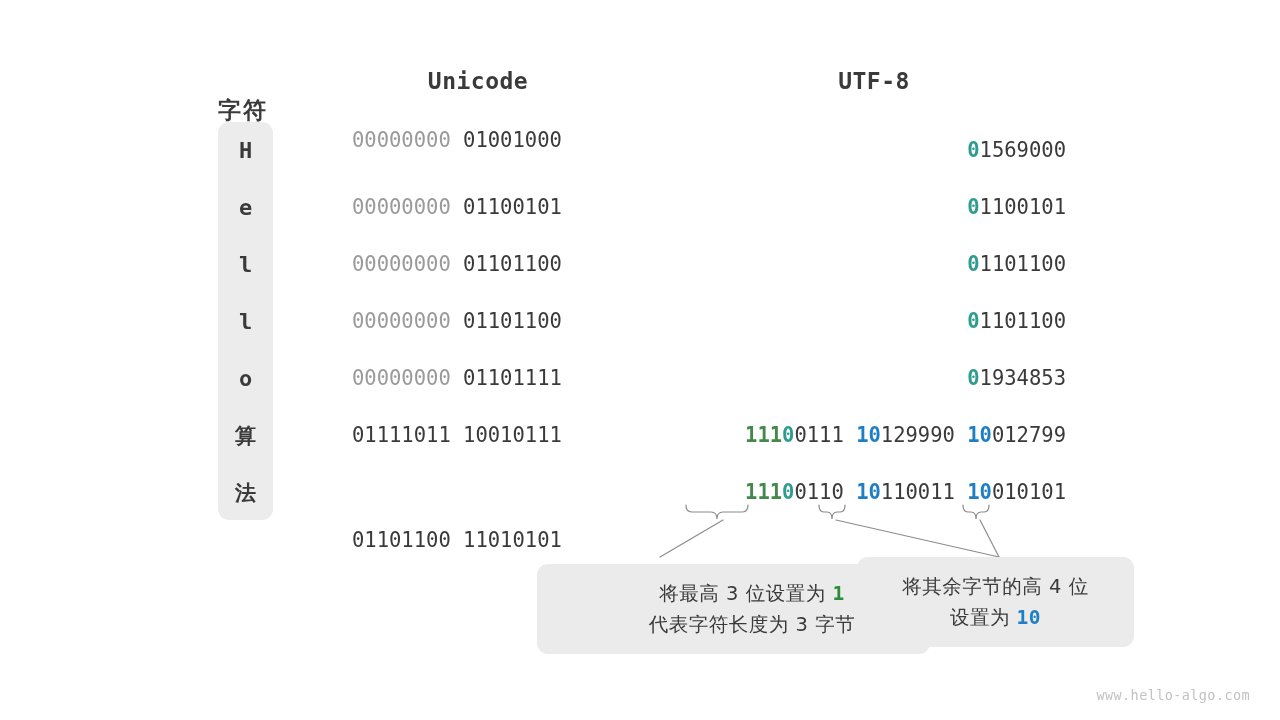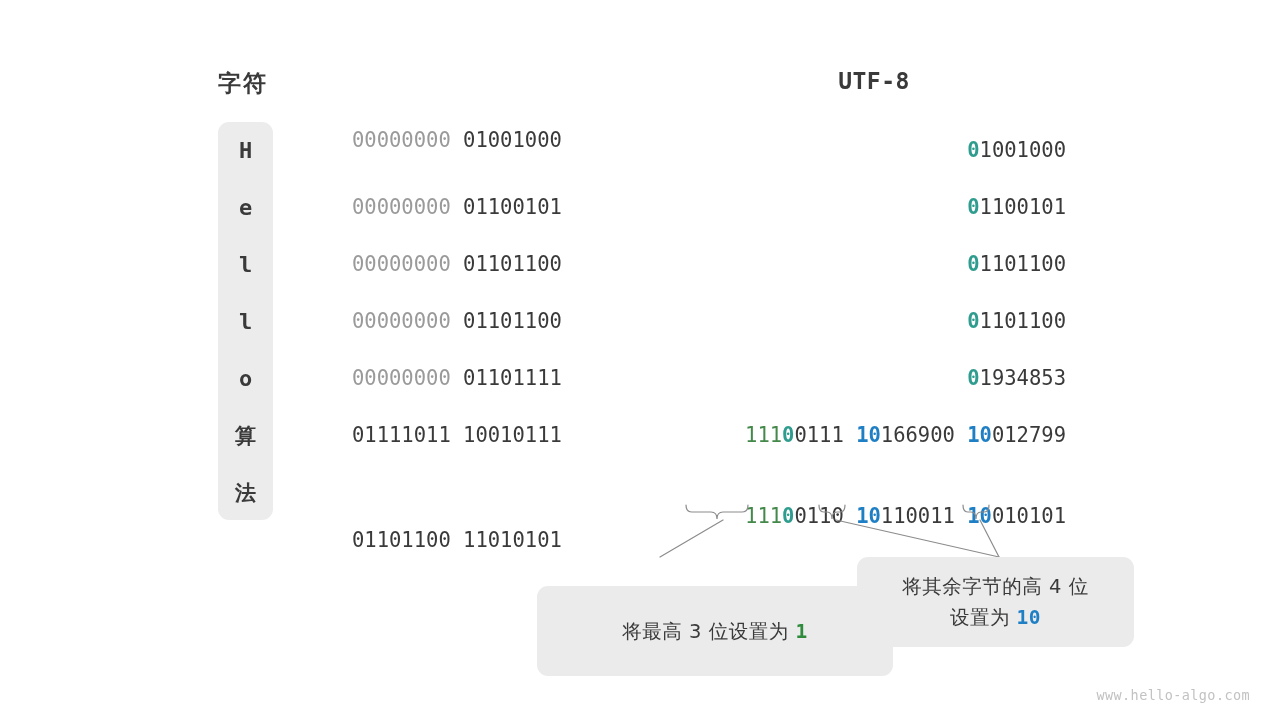--- a/index.html
+++ b/index.html
@@ -25,20 +25,21 @@
     font-family: "DejaVu Sans Mono", monospace;
     font-weight: bold;
     font-size: 23px;
     color: #3A3A3A;
     white-space: nowrap;
     letter-spacing: 0.5px;
   }
   .col-head.cjk {
     font-family: "DejaVu Sans", sans-serif;
     letter-spacing: 2px;
+    margin-top: 27px;
   }
   #head-char  { left: 218px; top: 68px; }
   #head-uni   { left: 400px; top: 68px; width: 156px; text-align: center; }
   #head-utf   { left: 812px; top: 68px; width: 124px; text-align: center; }
 
   
   #char-panel {
     position: absolute;
     left: 218px;
     top: 122px;
@@ -79,21 +80,21 @@
     width: 256px;
     text-align: left;
   }
   .utf-cell {
     right: 214px;
     text-align: right;
   }
   .dim   { color: #9A9A9A; }
   .dark  { color: #3A3A3A; }
   .teal  { color: #2E9C8E; font-weight: bold; }
-  .green { color: #44884A; font-weight: normal; text-align: right; }
+  .green { color: #44884A; font-weight: bold; text-align: right; }
   .blue  { color: #1F7FC4; font-weight: bold; }
 
   
   #annot-svg {
     position: absolute;
     left: 0;
     top: 0;
     width: 1280px;
     height: 720px;
     pointer-events: none;
@@ -108,21 +109,21 @@
     font-size: 19.5px;
     color: #3A3A3A;
     display: flex;
     flex-direction: column;
     justify-content: center;
     align-items: center;
     text-align: center;
     line-height: 31px;
     letter-spacing: 0.5px;
   }
-  #callout-1 { left: 537px; top: 586px; width: 356px; height: 90px; }
+  #callout-1 { left: 537px; top: 564px; width: 356px; height: 90px; padding-left: 37px; }
   #callout-2 { left: 857px; top: 557px; width: 277px; height: 90px; }
   .callout .ln { white-space: nowrap; }
   .callout b.g { color: #2E8B3C; font-family: "DejaVu Sans Mono", monospace; font-weight: bold; }
   .callout b.b { color: #1F7FC4; font-family: "DejaVu Sans Mono", monospace; font-weight: bold; }
 
   
   #watermark {
     position: absolute;
     right: 30px;
     bottom: 17px;
@@ -131,46 +132,47 @@
     color: #C2C2C2;
     letter-spacing: 0.4px;
   }
 </style>
 </head>
 <body>
 
 <div id="stage">
 
   <div class="col-head cjk" id="head-char">字符</div>
+  <div class="col-head" id="head-uni">Unicode</div>
   <div class="col-head" id="head-utf">UTF-8</div>
 
   <div id="char-panel"></div>
 
   <div id="rows-host">
       <div class="char-cell latin" style="top: 136px;">H</div>
       <div class="uni-cell" style="top: 125px;"><span class="dim">00000000</span> <span class="dark">01001000</span></div>
-      <div class="utf-cell" style="top: 135px;"><span class="teal">0</span><span class="dark">1001000</span></div>
+      <div class="utf-cell" style="top: 135px;"><span class="teal">0</span><span class="dark">1569000</span></div>
       <div class="char-cell latin" style="top: 193px;">e</div>
       <div class="uni-cell" style="top: 192px;"><span class="dim">00000000</span> <span class="dark">01100101</span></div>
       <div class="utf-cell" style="top: 192px;"><span class="teal">0</span><span class="dark">1100101</span></div>
       <div class="char-cell latin" style="top: 250px;">l</div>
       <div class="uni-cell" style="top: 249px;"><span class="dim">00000000</span> <span class="dark">01101100</span></div>
       <div class="utf-cell" style="top: 249px;"><span class="teal">0</span><span class="dark">1101100</span></div>
       <div class="char-cell latin" style="top: 307px;">l</div>
       <div class="uni-cell" style="top: 306px;"><span class="dim">00000000</span> <span class="dark">01101100</span></div>
       <div class="utf-cell" style="top: 306px;"><span class="teal">0</span><span class="dark">1101100</span></div>
       <div class="char-cell latin" style="top: 364px;">o</div>
       <div class="uni-cell" style="top: 363px;"><span class="dim">00000000</span> <span class="dark">01101111</span></div>
       <div class="utf-cell" style="top: 363px;"><span class="teal">0</span><span class="dark">1934853</span></div>
       <div class="char-cell cjk" style="top: 421px;">算</div>
       <div class="uni-cell" style="top: 420px;"><span class="dark">01111011</span> <span class="dark">10010111</span></div>
-      <div class="utf-cell" style="top: 420px;"><span class="green">111</span><span class="teal">0</span><span class="dark">0111</span> <span class="blue">10</span><span class="dark">166900</span> <span class="blue">10</span><span class="dark">012799</span></div>
+      <div class="utf-cell" style="top: 420px;"><span class="green">111</span><span class="teal">0</span><span class="dark">0111</span> <span class="blue">10</span><span class="dark">129990</span> <span class="blue">10</span><span class="dark">012799</span></div>
       <div class="char-cell cjk" style="top: 478px;">法</div>
       <div class="uni-cell" style="top: 477px; margin-top: 48px;"><span class="dark">01101100</span> <span class="dark">11010101</span></div>
-      <div class="utf-cell" style="top: 477px; margin-top: 24px;"><span class="green">111</span><span class="teal">0</span><span class="dark">0110</span> <span class="blue">10</span><span class="dark">110011</span> <span class="blue">10</span><span class="dark">010101</span></div>
+      <div class="utf-cell" style="top: 477px;"><span class="green">111</span><span class="teal">0</span><span class="dark">0110</span> <span class="blue">10</span><span class="dark">110011</span> <span class="blue">10</span><span class="dark">010101</span></div>
     </div>
 
   <svg id="annot-svg" viewBox="0 0 1280 720" xmlns="http://www.w3.org/2000/svg">
     <g fill="none" stroke="#8C8C8C" stroke-width="1.2" stroke-linecap="round">
 
       <path d="M686,505 q0,7 6,7 h19 q6,0 6,7 q0,-7 6,-7 h19 q6,0 6,-7"></path>
 
       <path d="M819,505 q0,7 5,7 h3 q5,0 5,7 q0,-7 5,-7 h3 q5,0 5,-7"></path>
 
       <path d="M963,505 q0,7 5,7 h3 q5,0 5,7 q0,-7 5,-7 h3 q5,0 5,-7"></path>
@@ -178,20 +180,21 @@
       <path d="M723,520 L660,557"></path>
 
       <path d="M836,520 L999,557"></path>
 
       <path d="M980,520 L999,557"></path>
     </g>
   </svg>
 
   <div class="callout" id="callout-1">
     <div class="ln"><span>将最高 3 位设置为 </span><b class="g">1</b></div>
+    <div class="ln">代表字符长度为 3 字节</div>
   </div>
 
   <div class="callout" id="callout-2">
     <div class="ln">将其余字节的高 4 位</div>
     <div class="ln"><span>设置为 </span><b class="b">10</b></div>
   </div>
 
   <div id="watermark">www.hello-algo.com</div>
 
 </div>

